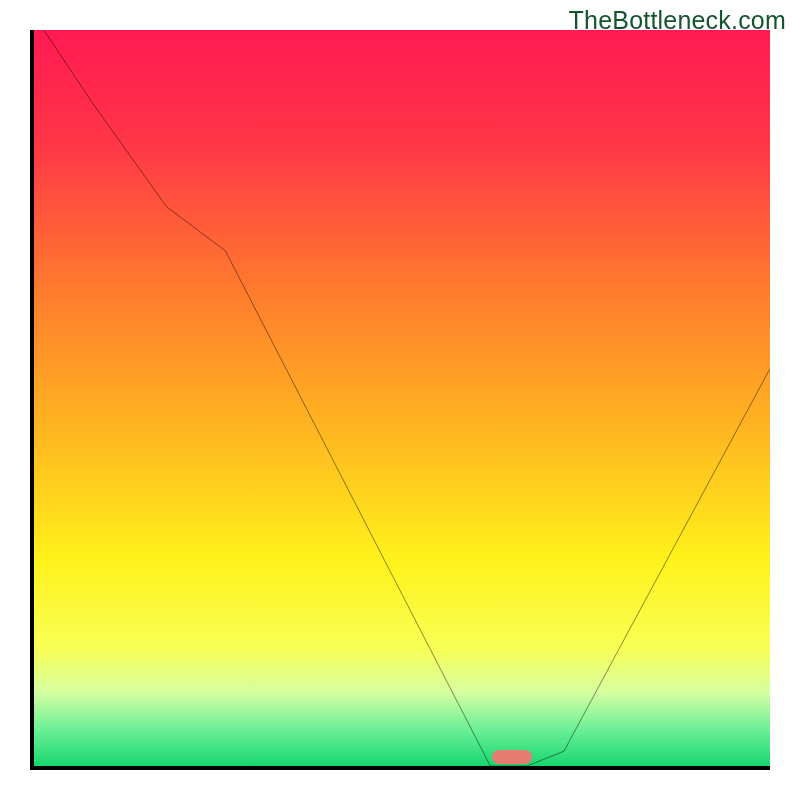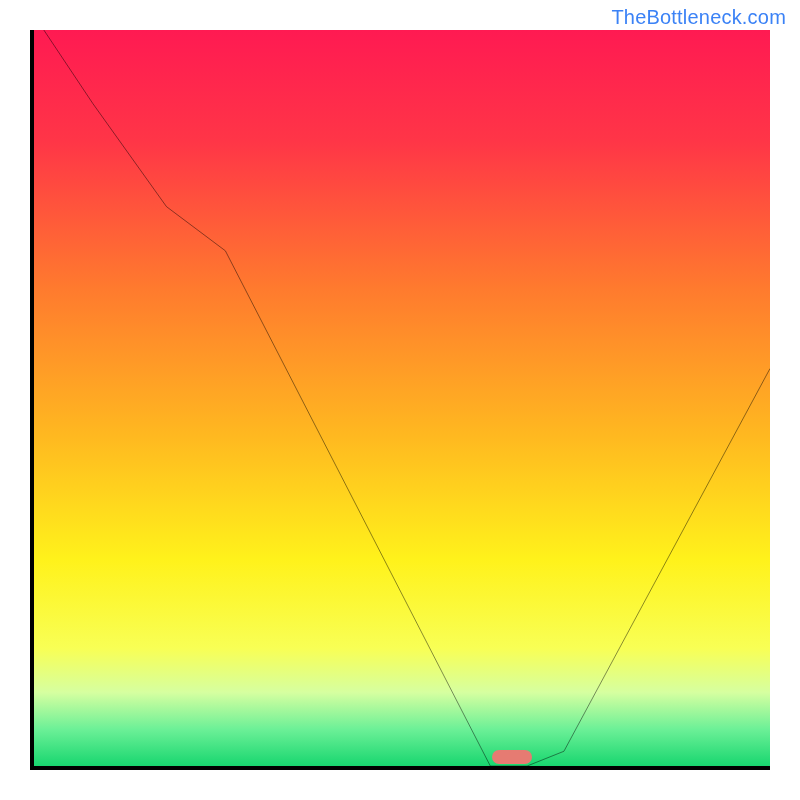--- a/index.html
+++ b/index.html
@@ -14,22 +14,22 @@
   .frame {
     position: relative;
     width: 800px;
     height: 800px;
     box-sizing: border-box;
   }
   .watermark {
     position: absolute;
     top: 6px;
     right: 14px;
-    color: #3b82f6;
-    font-size: 20px;
+    color: #14532d;
+    font-size: 25px;
     font-weight: 500;
     letter-spacing: 0.2px;
     z-index: 10;
   }
   .plot-area {
     position: absolute;
     left: 30px;
     top: 30px;
     width: 740px;
     height: 740px;

